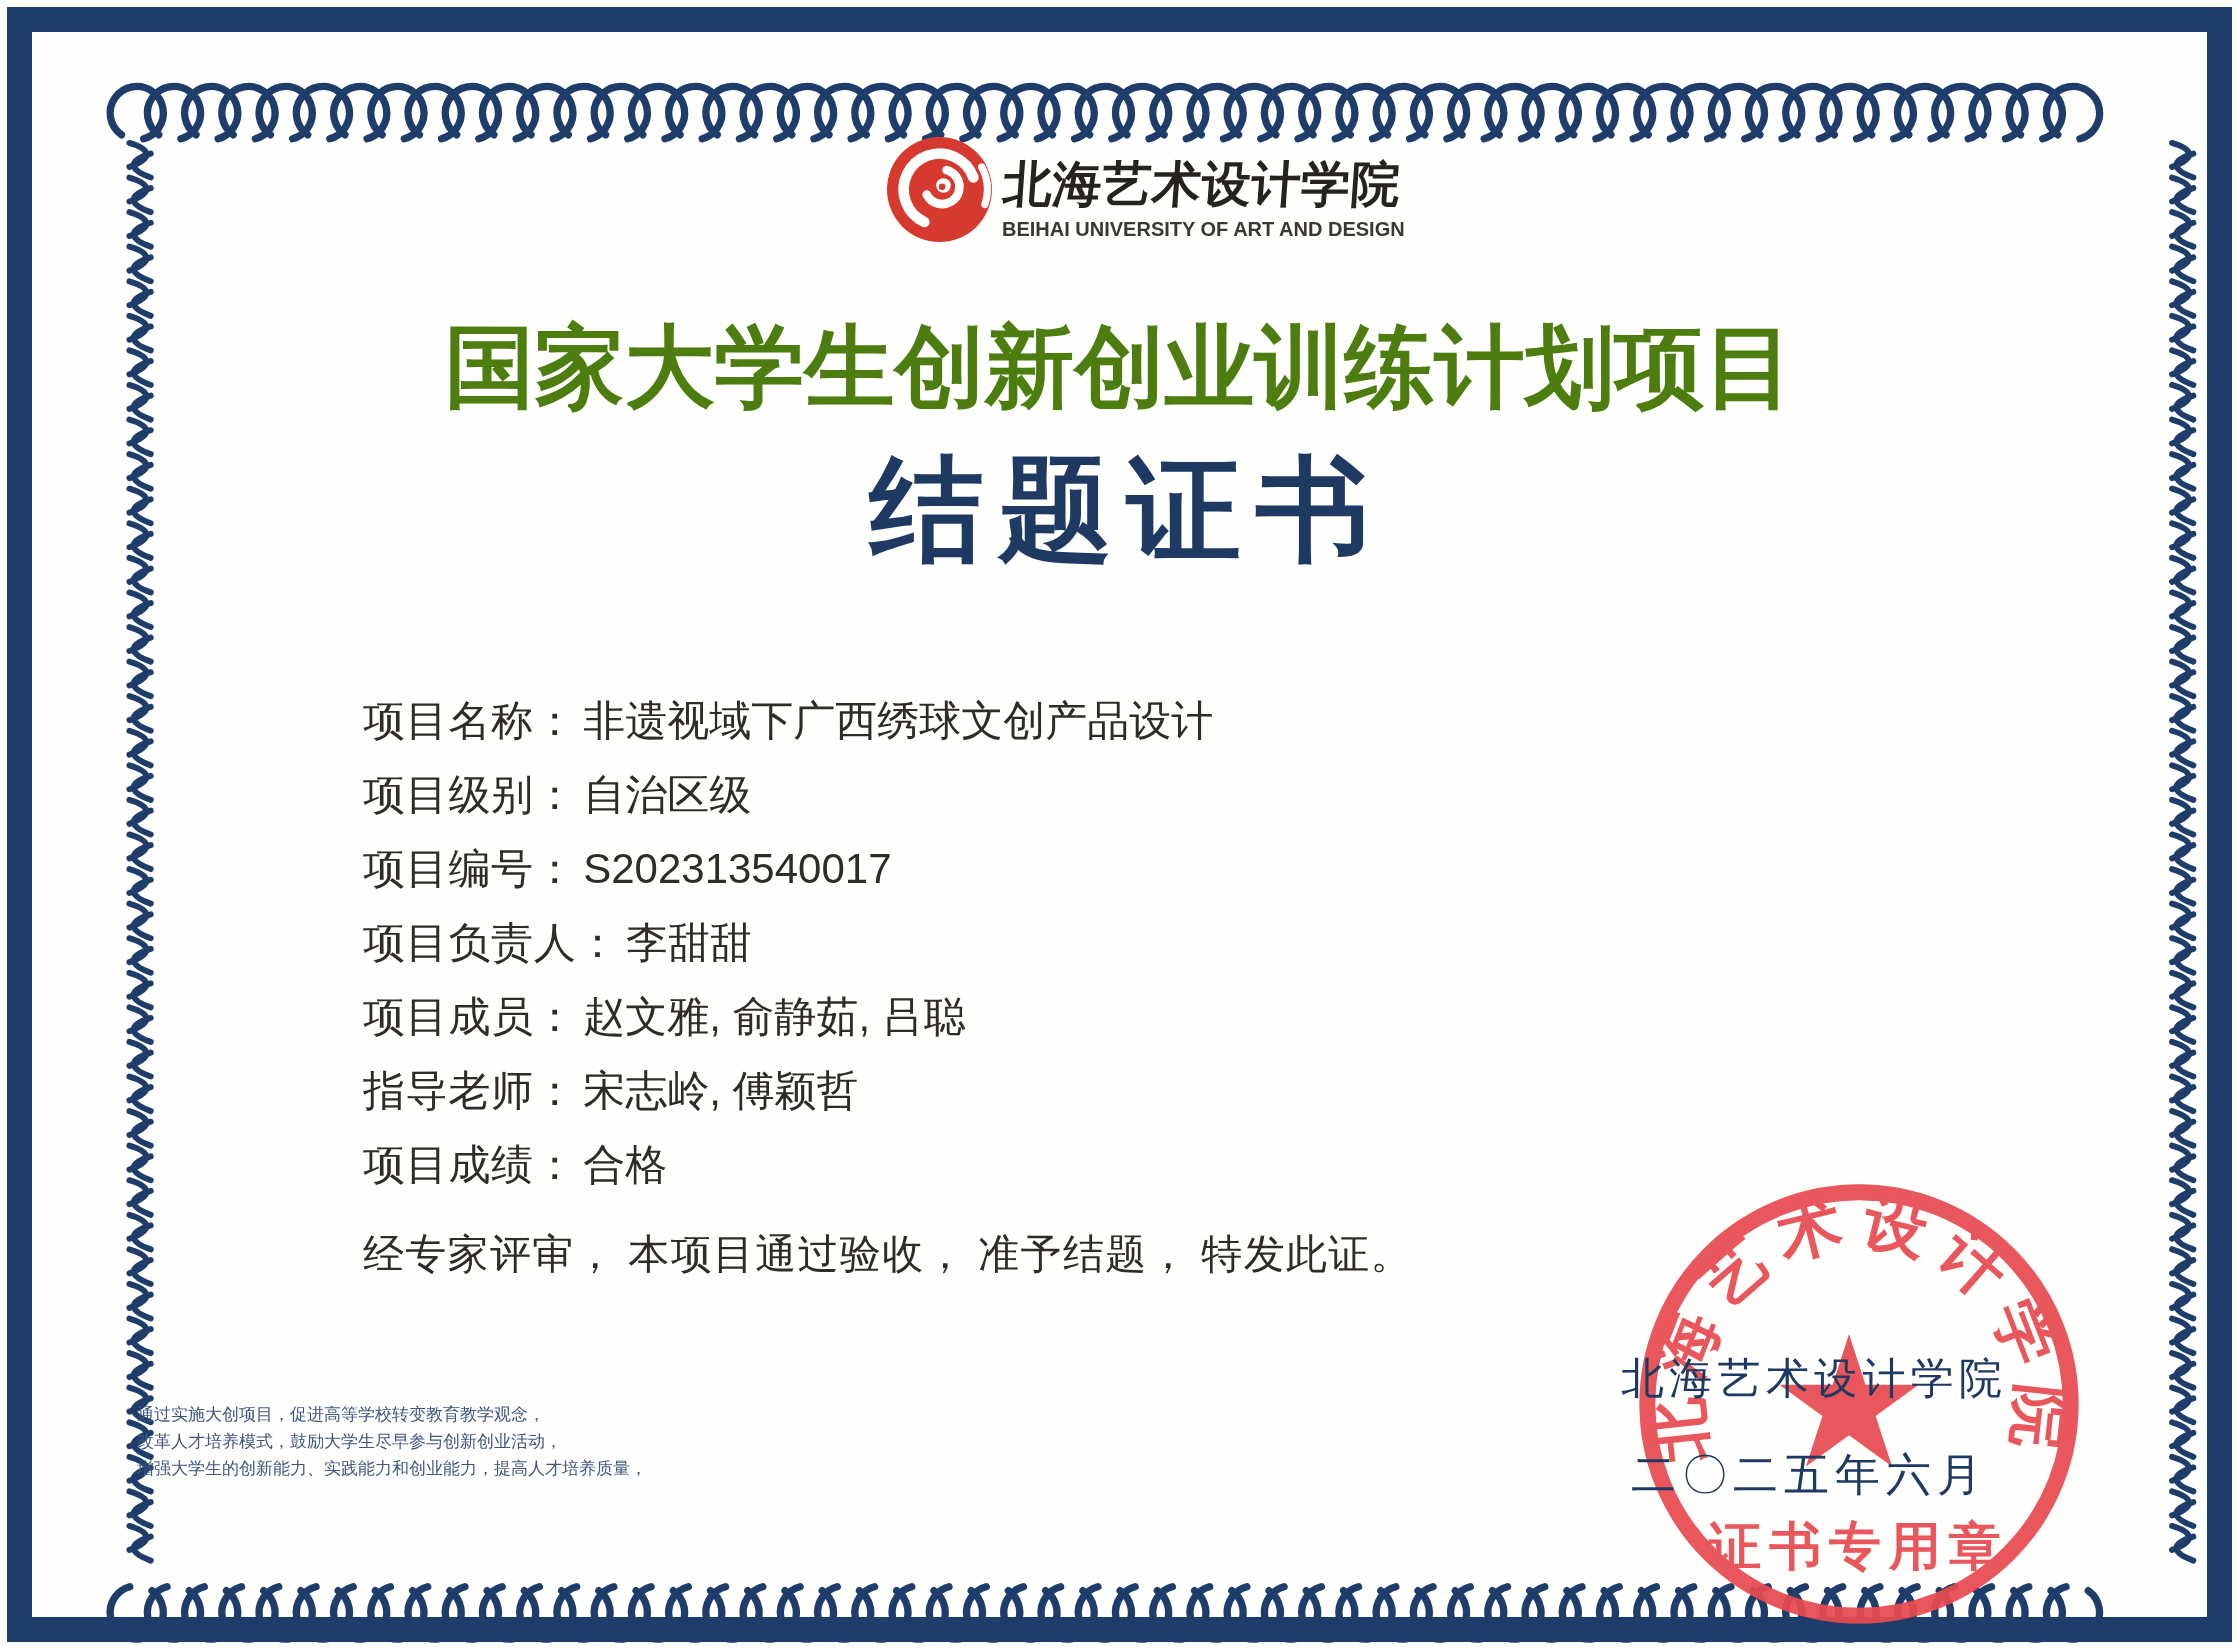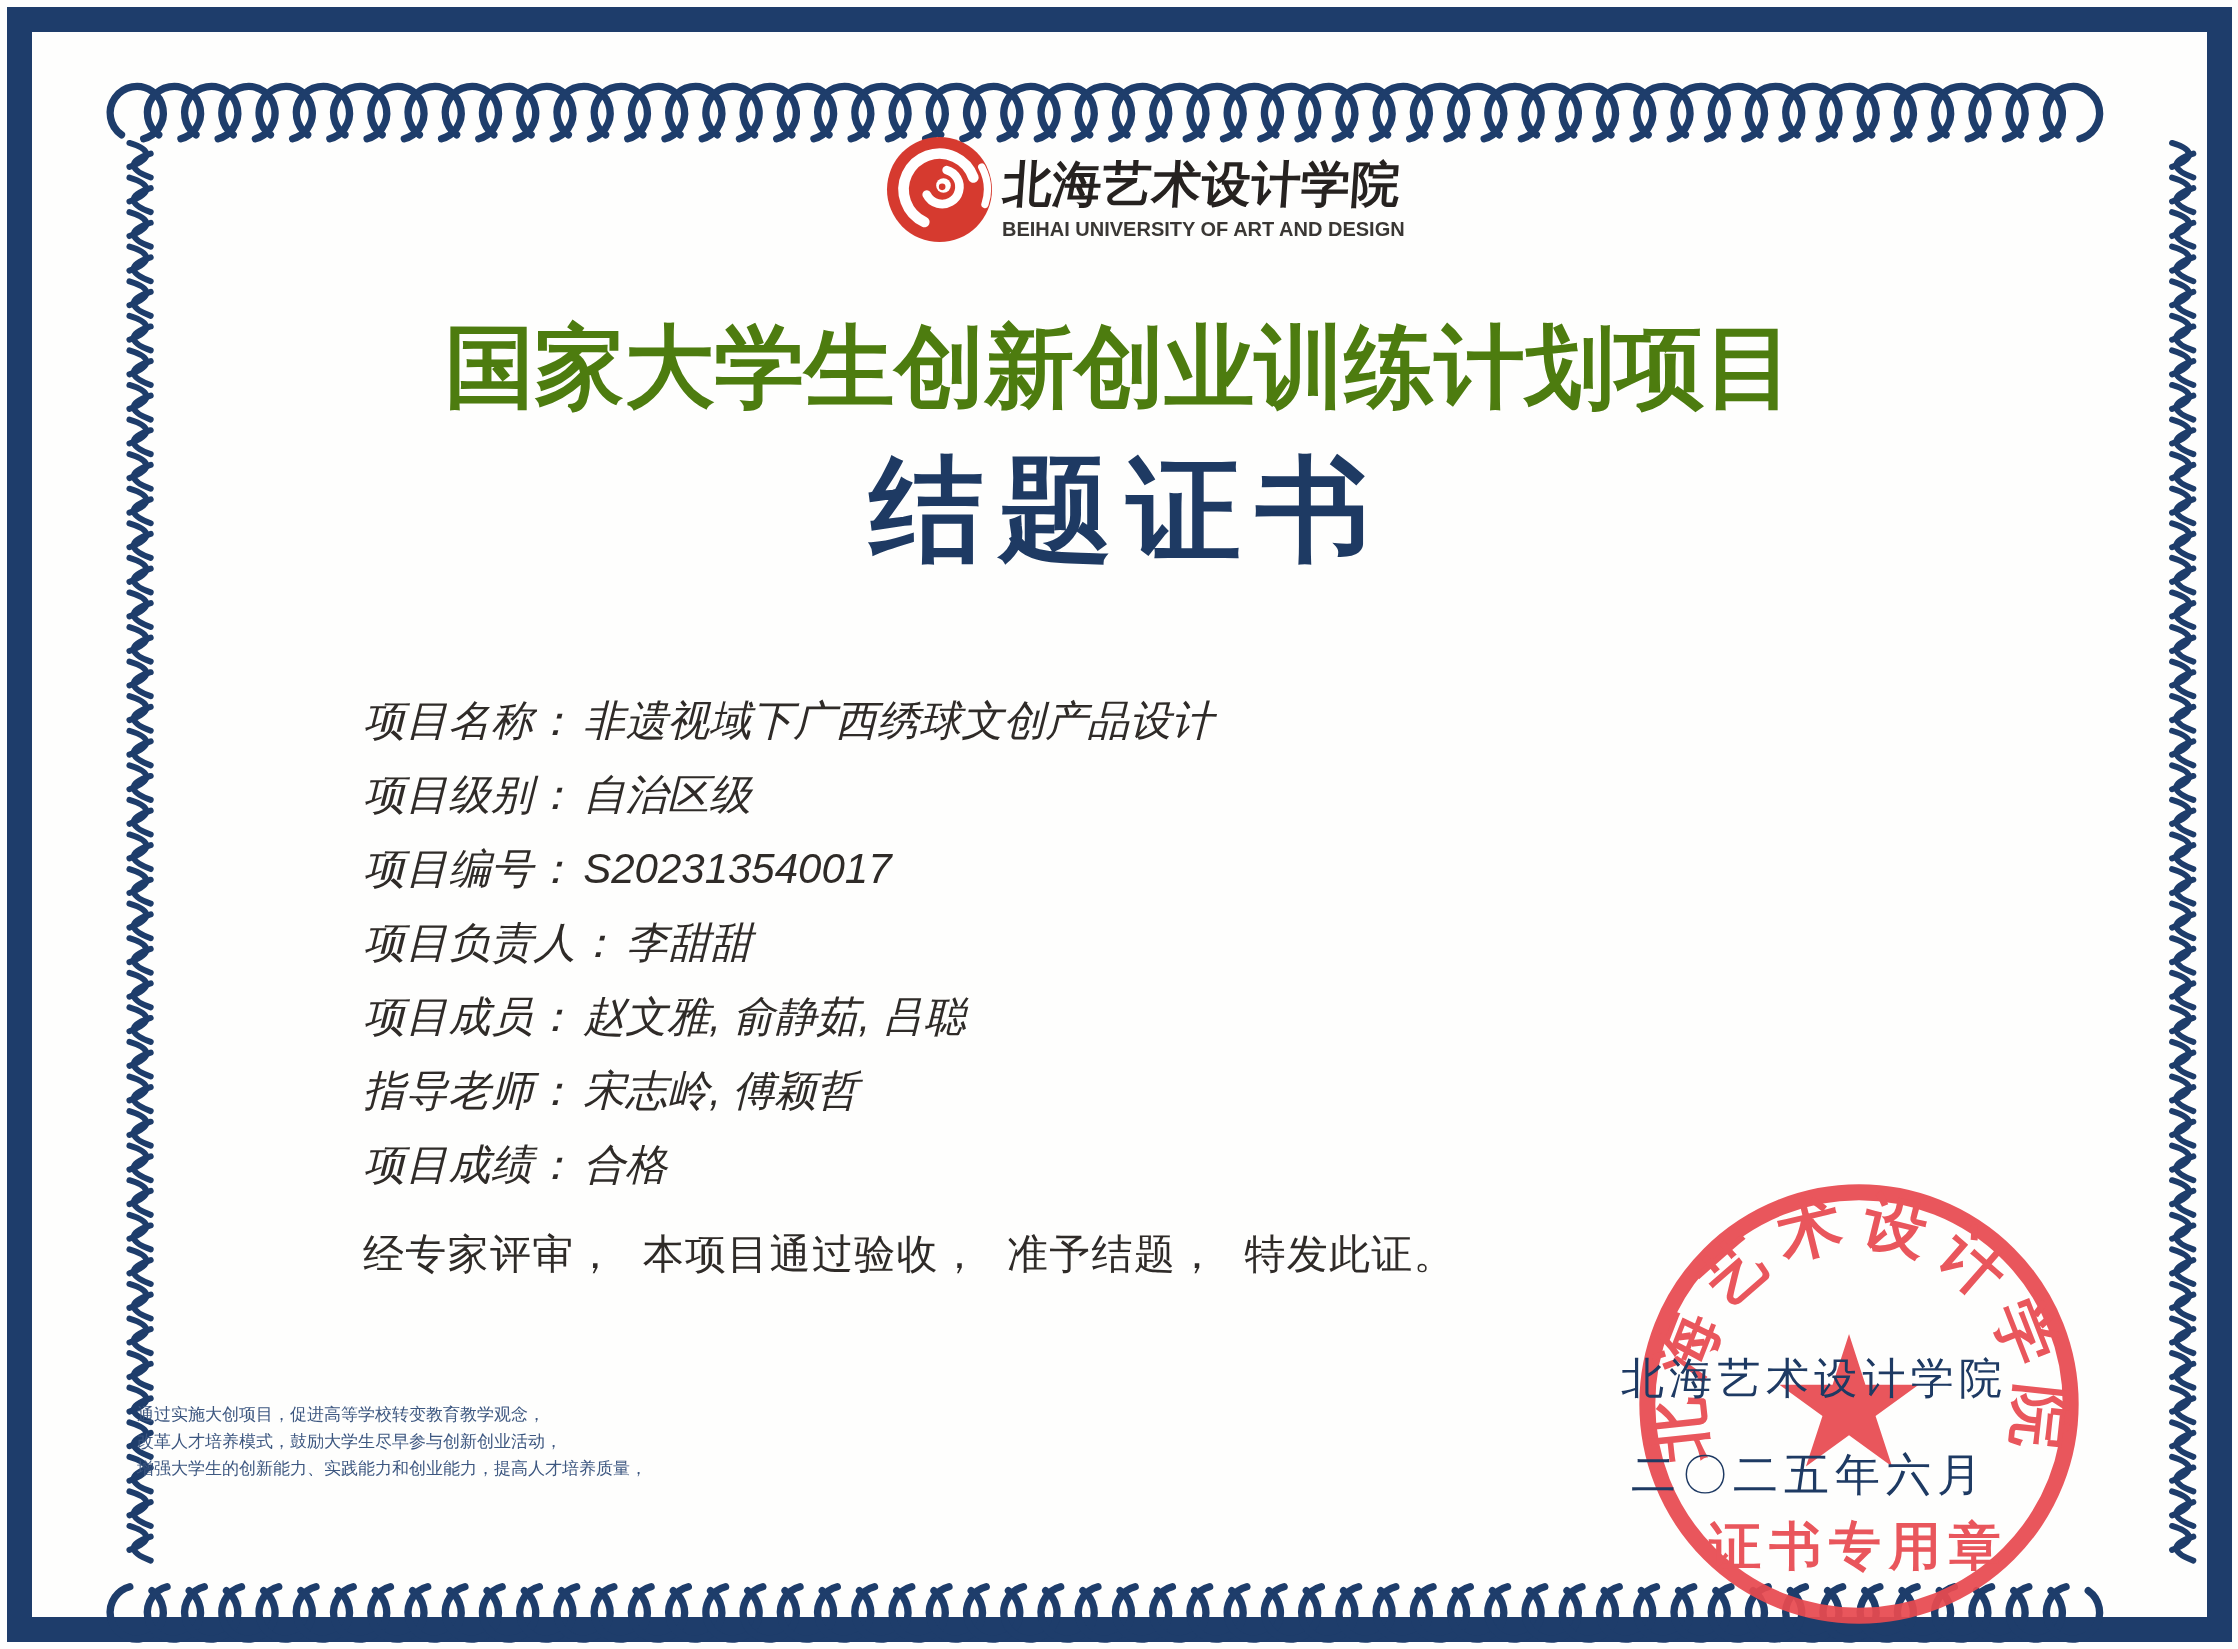--- a/index.html
+++ b/index.html
@@ -19,25 +19,25 @@
            font-family:"Liberation Sans", sans-serif;font-weight:700;font-size:20px;
            letter-spacing:0px;color:#3a3734;white-space:nowrap;}
   
   .title1{position:absolute;left:0;right:0;top:307px;text-align:center;
           font-weight:700;font-size:90px;color:#4d7c0f;letter-spacing:0;}
   .title2{position:absolute;left:0;right:0;top:434px;text-align:center;
           font-weight:700;font-size:114px;color:#1e3a63;letter-spacing:14.6px;text-indent:14.6px;font-family:Liberation Serif, serif;}
   
   .fields{position:absolute;left:363px;top:684px;
           font-family:"Liberation Sans", sans-serif;color:#2f2b28;font-size:42px;}
-  .frow{height:74px;line-height:74px;white-space:nowrap;font-style:italic;}
+  .frow{height:74px;line-height:74px;white-space:nowrap;}
   .flabel{letter-spacing:0.7px;}
   .fvalue{margin-left:6.7px;}
   .statement{position:absolute;left:363px;top:1227px;
-             font-family:Liberation Mono, monospace;color:#2f2b28;font-size:41px;
+             font-family:Liberation Serif, serif;color:#2f2b28;font-size:41px;
              letter-spacing:1.3px;white-space:nowrap;}
   
   .footnote{position:absolute;left:137px;top:1401px;
             font-family:"DejaVu Serif", serif;color:#3d5780;font-size:17px;line-height:27px;}
   
   .issuer-org{position:absolute;left:1621px;top:1350px;z-index:6;
               font-weight:400;font-size:43px;letter-spacing:5.3px;color:#1e3a63;white-space:nowrap;}
   .issuer-date{position:absolute;left:1631px;top:1445px;z-index:6;
                font-weight:400;font-size:45px;letter-spacing:6px;color:#1e3a63;white-space:nowrap;}
   

